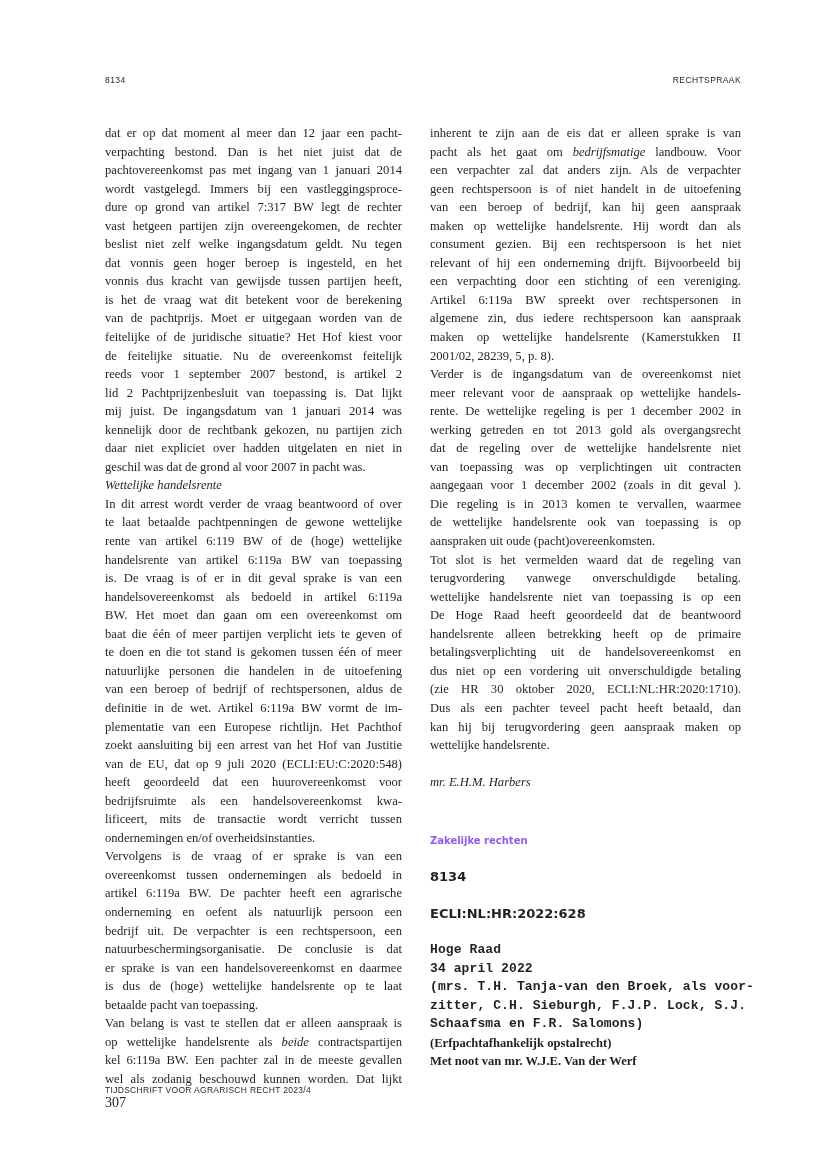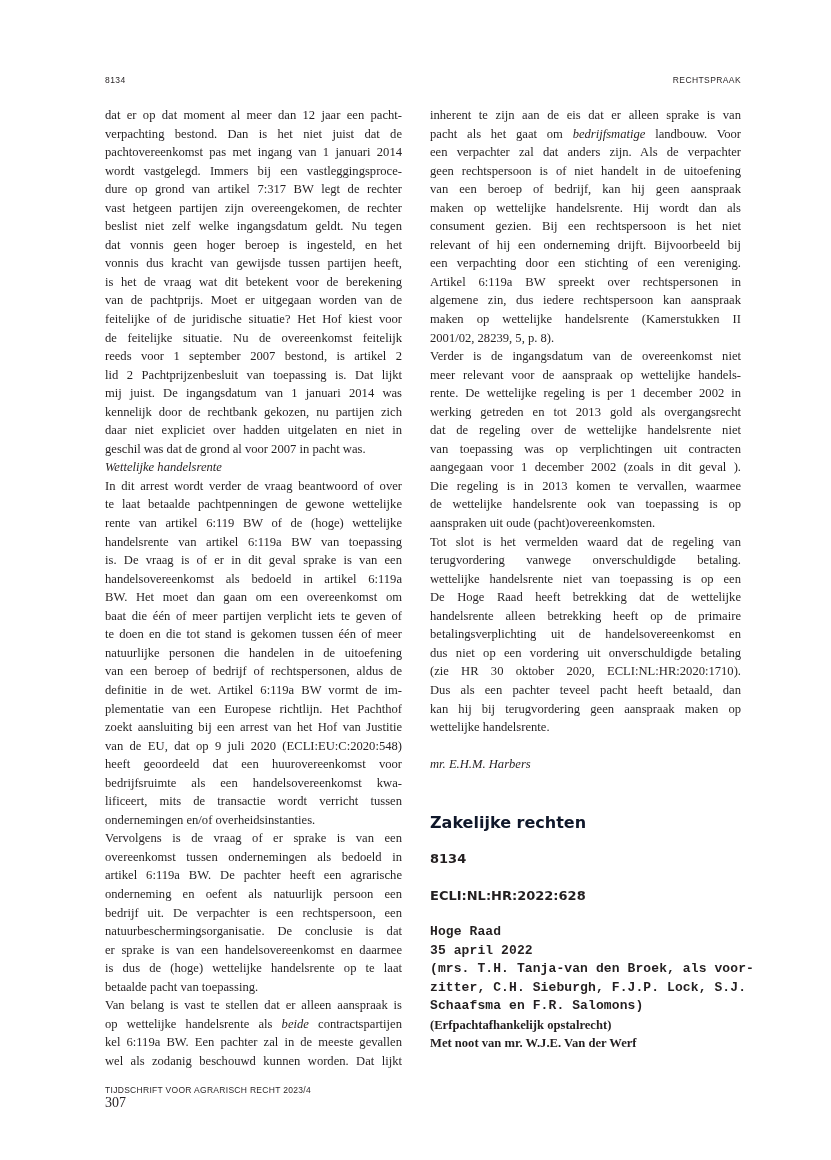--- a/index.html
+++ b/index.html
@@ -9,35 +9,35 @@
     font-family: "Liberation Sans", sans-serif; font-size: 8.5px; letter-spacing: 0.4px;
     color: #231f20; display: flex; justify-content: space-between;
   }
   .footer {
     position: absolute; top: 1085px; left: 105px; right: 90px;
     display: flex; justify-content: space-between; align-items: baseline; flex-direction: column;
   }
   .footer .journal { font-family: "Liberation Sans", sans-serif; font-size: 8.5px; letter-spacing: 0.3px; }
   .footer .pageno { font-family: "Liberation Serif", serif; font-size: 14px; }
   .col {
-    position: absolute; top: 106px;
+    position: absolute; top: 124px;
     font-family: "Liberation Serif", serif; font-size: 12.6px; line-height: 18.55px;
     text-align: justify; hyphens: manual;
   }
   .col.left { left: 105px; width: 297px; }
   .col.right { left: 430px; width: 311px; }
   .col p { margin: 0; }
   .col .line { display: block; text-align: justify; text-align-last: justify; white-space: nowrap; }
   .col .line.last { text-align-last: left; }
   .subhead { font-style: italic; }
   em { font-style: italic; }
   .author { margin-top: 18px !important; font-style: italic; }
   .section-title {
-    font-family: "DejaVu Sans", sans-serif; font-weight: bold; font-size: 16px;
-    color: #0f172a; margin-top: 40px; line-height: 20px;
+    font-family: "DejaVu Sans", sans-serif; font-weight: bold; font-size: 10px;
+    color: #8b5cf6; margin-top: 40px; line-height: 20px;
   }
   .case-no, .ecli, .court-block {
     font-family: "DejaVu Sans", sans-serif; font-weight: bold; font-size: 13px; line-height: 18.5px;
     color: #231f20;
   }
   .case-no { margin-top: 17px; }
   .ecli { margin-top: 18px; }
   .court-block { margin-top: 18px; font-family: Liberation Mono, monospace; }
   .court-block .line { letter-spacing: 0.1px; }
   .topic { font-weight: bold; margin-top: 19px; font-family: "Liberation Serif", serif; font-size: 12.6px; }
@@ -139,37 +139,37 @@
     <span class="line">van toepassing was op verplichtingen uit contracten</span>
     <span class="line">aangegaan voor 1 december 2002 (zoals in dit geval ).</span>
     <span class="line">Die regeling is in 2013 komen te vervallen, waarmee</span>
     <span class="line">de wettelijke handelsrente ook van toepassing is op</span>
     <span class="line last">aanspraken uit oude (pacht)overeenkomsten.</span>
   </p>
   <p>
     <span class="line">Tot slot is het vermelden waard dat de regeling van</span>
     <span class="line">terugvordering vanwege onverschuldigde betaling.</span>
     <span class="line">wettelijke handelsrente niet van toepassing is op een</span>
-    <span class="line">De Hoge Raad heeft betrekking dat de wettelijke</span>
+    <span class="line">De Hoge Raad heeft geoordeeld dat de beantwoord</span>
     <span class="line">handelsrente alleen betrekking heeft op de primaire</span>
     <span class="line">betalingsverplichting uit de handelsovereenkomst en</span>
     <span class="line">dus niet op een vordering uit onverschuldigde betaling</span>
     <span class="line">(zie HR 30 oktober 2020, ECLI:NL:HR:2020:1710).</span>
     <span class="line">Dus als een pachter teveel pacht heeft betaald, dan</span>
     <span class="line">kan hij bij terugvordering geen aanspraak maken op</span>
     <span class="line last">wettelijke handelsrente.</span>
   </p>
   <p class="author">mr. E.H.M. Harbers</p>
 
   <div class="section-title">Zakelijke rechten</div>
   <div class="case-no">8134</div>
   <div class="ecli">ECLI:NL:HR:2022:628</div>
   <div class="court-block">
     <span class="line last">Hoge Raad</span>
-    <span class="line last">35 april 2022</span>
+    <span class="line last">34 april 2022</span>
     <span class="line">(mrs. T.H. Tanja-van den Broek, als voor-</span>
     <span class="line">zitter, C.H. Sieburgh, F.J.P. Lock, S.J.</span>
     <span class="line last">Schaafsma en F.R. Salomons)</span>
   </div>
   <p class="topic">(Erfpachtafhankelijk opstalrecht)</p>
   <p class="note">Met noot van mr. W.J.E. Van der Werf</p>
 </div>
 
 <div class="footer">
   <span class="journal">TIJDSCHRIFT VOOR AGRARISCH RECHT 2023/4</span>

